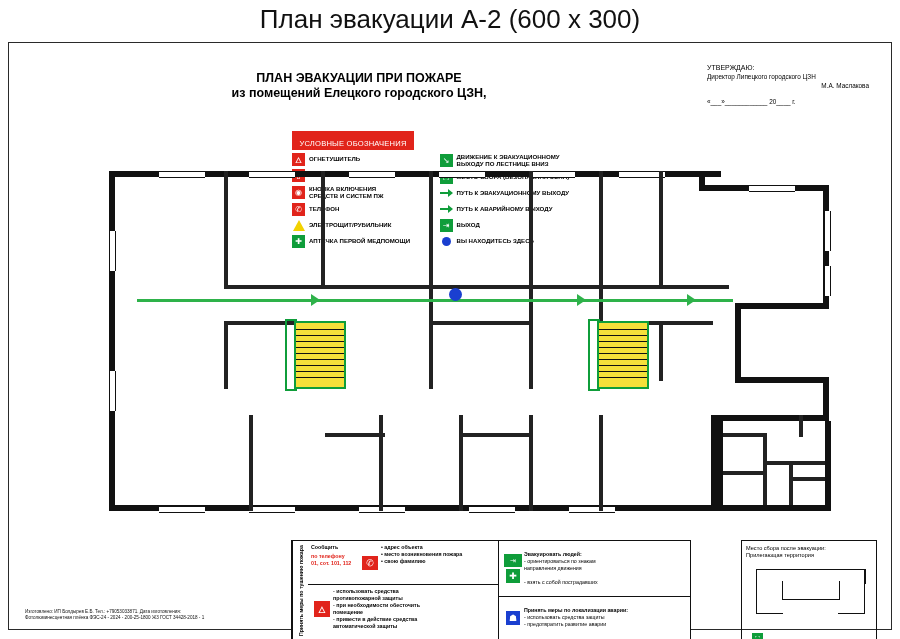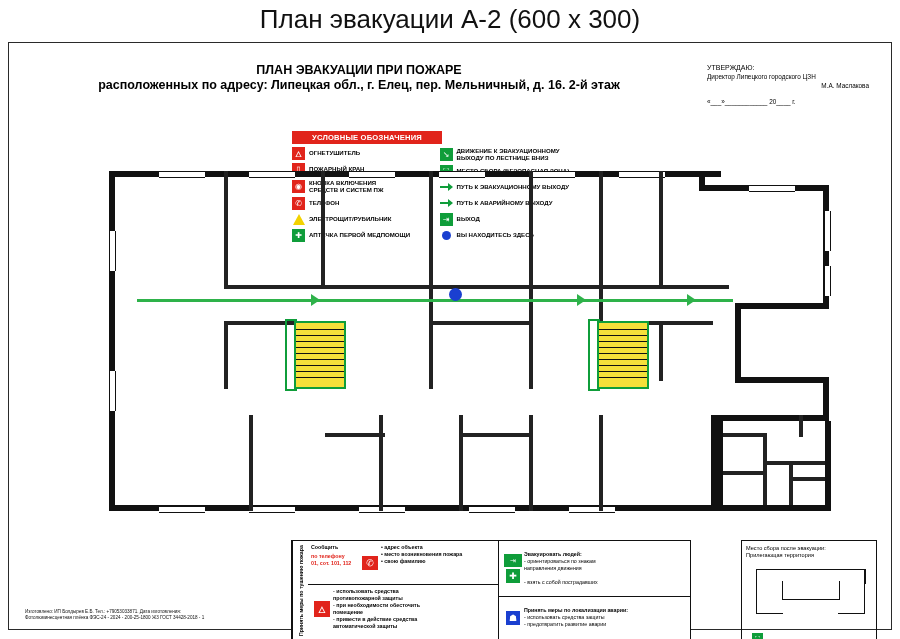--- a/index.html
+++ b/index.html
@@ -12,40 +12,40 @@
     width:900px;text-align:center;font-size:26px;font-weight:400;
     padding-top:4px;letter-spacing:0px;color:#111;
     font-family:"Liberation Sans", sans-serif;
   }
   #sheet{
     position:absolute;left:8px;top:42px;width:884px;height:588px;
     border:1px solid #2a2a2a;background:#fff;box-sizing:border-box;
   }
   
   .hdr{
-    position:absolute;left:0;top:20px;width:700px;text-align:center;
+    position:absolute;left:0;top:28px;width:700px;text-align:center;
   }
   .hdr .l1{font-size:12.5px;font-weight:bold;line-height:15px;}
   .hdr .l2{font-size:12.5px;font-weight:bold;line-height:15px;}
   .hdr .l3{font-size:12.5px;font-weight:bold;line-height:15px;}
   .approve{
     position:absolute;right:14px;top:20px;width:170px;font-size:6.6px;
     line-height:9px;text-align:left;
   }
   .approve .a1{font-size:7px;}
   .approve .a2{font-size:6.4px;}
   .approve .a3{font-size:6.4px;text-align:right;padding-right:8px;}
   .approve .a4{font-size:6.4px;margin-top:7px;}
   
   #legend{
     position:absolute;left:283px;top:88px;width:295px;height:110px;
   }
   #legend .lg-title{
-    background:#e1241b;color:#fff;font-size:7.6px;font-weight:bold;
-    text-align:center;padding:2px 0 2px 0;width:150px;letter-spacing:.2px;
+    background:#e1241b;color:#fff;font-size:7.6px;font-weight:normal;
+    text-align:center;padding:8px 0 2px 0;width:122px;letter-spacing:.2px;
   }
   .lg-cols{display:flex;width:295px;margin-top:3px;}
   .lg-col{width:148px;}
   .lg-row{display:flex;align-items:center;margin-bottom:3px;height:13px;}
   .lg-ic{width:13px;height:13px;flex:0 0 13px;margin-right:4px;display:flex;align-items:center;justify-content:center;}
   .lg-tx{font-size:6.1px;font-weight:bold;line-height:6.6px;}
   .ic-red{background:#e1241b;color:#fff;font-size:8px;display:flex;align-items:center;justify-content:center;width:13px;height:13px;}
   .ic-green{background:#0f9d3a;color:#fff;font-size:8px;display:flex;align-items:center;justify-content:center;width:13px;height:13px;}
   .ic-yellow{width:0;height:0;border-left:6px solid transparent;border-right:6px solid transparent;border-bottom:11px solid #f2d200;}
   .arrow-g{width:13px;height:13px;position:relative;}
@@ -108,21 +108,21 @@
 </style>
 </head>
 <body>
 
 <div id="page-title">План эвакуации А-2 (600 х 300)</div>
 
 <div id="sheet">
 
   <div class="hdr">
     <div class="l1">ПЛАН ЭВАКУАЦИИ ПРИ ПОЖАРЕ</div>
-    <div class="l3">расположенных по адресу: Липецкая обл., г. Елец, пер. Мельничный, д. 16. 2-й этаж</div>
+    <div class="l2">из помещений Елецкого городского ЦЗН,</div>
   </div>
 
   <div class="approve">
     <div class="a1">УТВЕРЖДАЮ:</div>
     <div class="a2">Директор Липецкого городского ЦЗН</div>
     <div class="a3">М.А. Маслакова</div>
     <div class="a4">«___»____________ 20____ г.</div>
   </div>
 
   <div id="legend">

